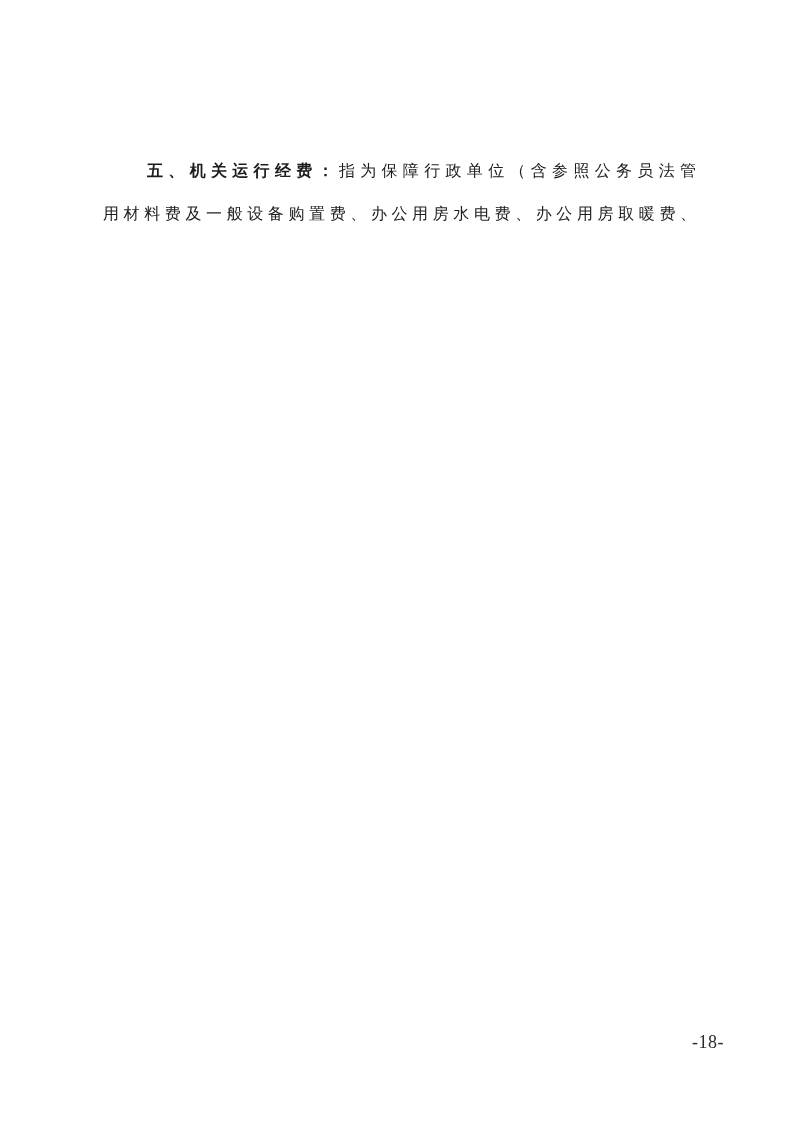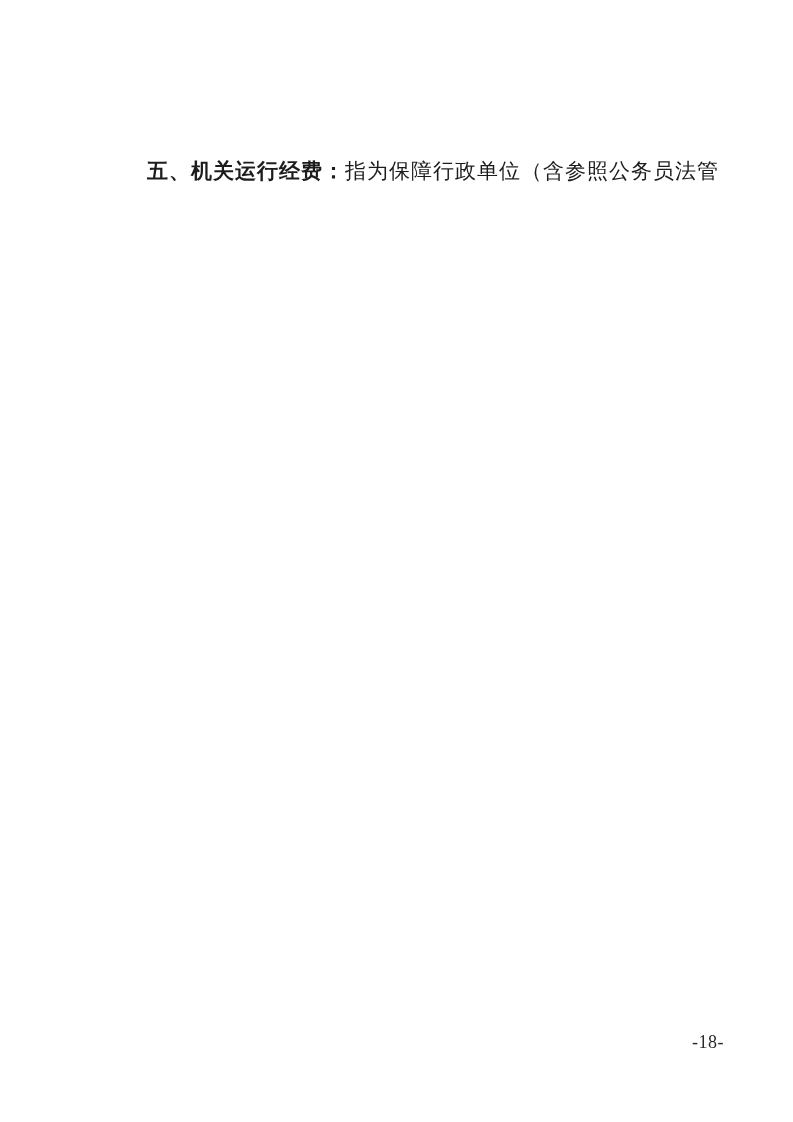--- a/index.html
+++ b/index.html
@@ -16,21 +16,21 @@
     left: 0; top: 0;
     width: 793px;
     height: 1122px;
     background: #ffffff;
   }
   .text-block {
     position: absolute;
     left: 103px;
     top: 150px;
     width: 594px;
-    font-size: 21px;
+    font-size: 16px;
     line-height: 42.5px;
     color: #1c1c1c;
     letter-spacing: 1px;
   }
   .para-line {
     text-align: justify;
     text-align-last: justify;
     white-space: nowrap;
   }
   .para-line.first {
@@ -60,19 +60,20 @@
 <body>
 
 <div class="page">
 
   <div class="text-block">
 
     <div class="para-line first"><span class="bold-lead">五、机关运行经费：</span><span>指为保障行政单位（含参照公务员法管</span></div>
 
 
 
+    <div class="para-line">用材料费及一般设备购置费、办公用房水电费、办公用房取暖费、</div>
 
 
   </div>
 
   <div class="page-number">-18-</div>
 
 </div>
 
 </body></html>

